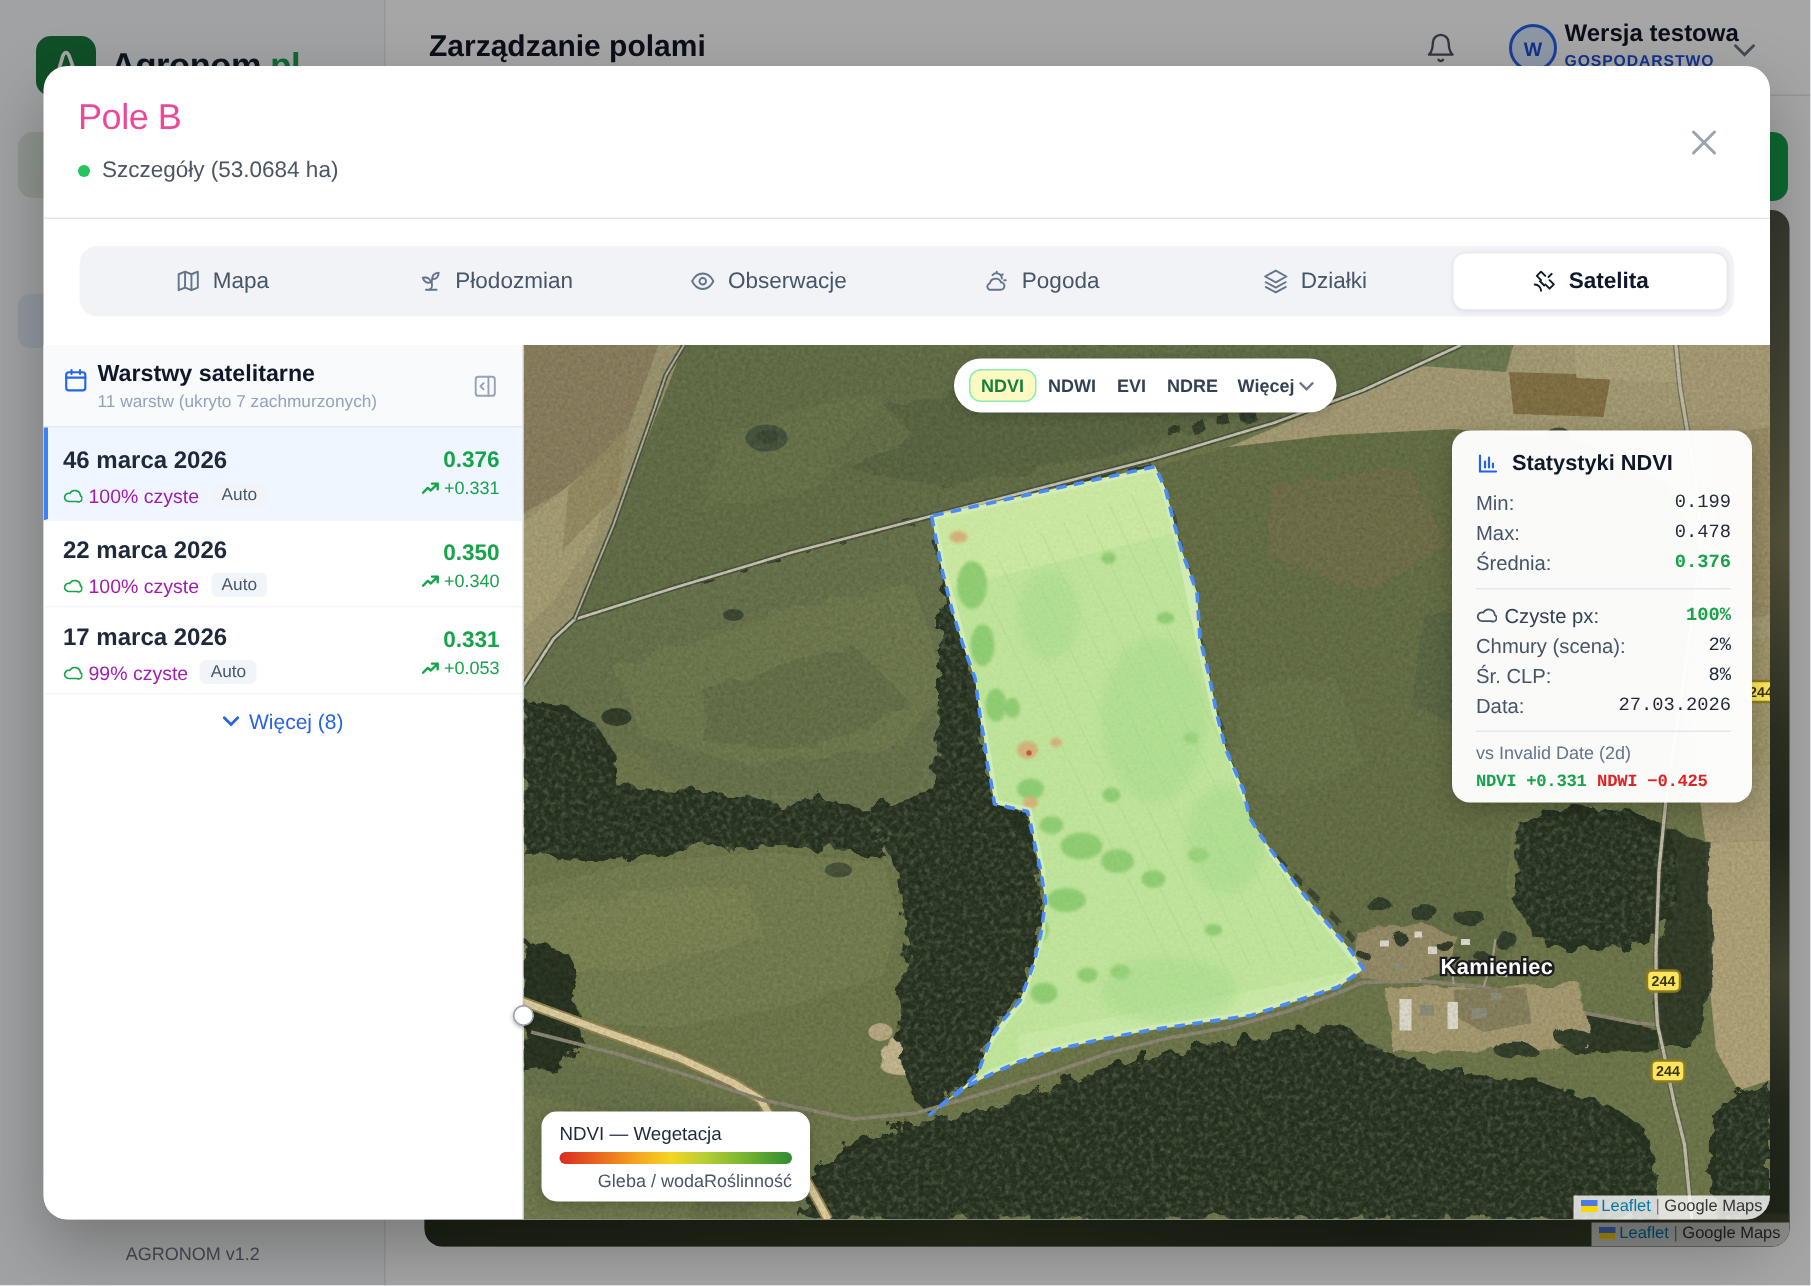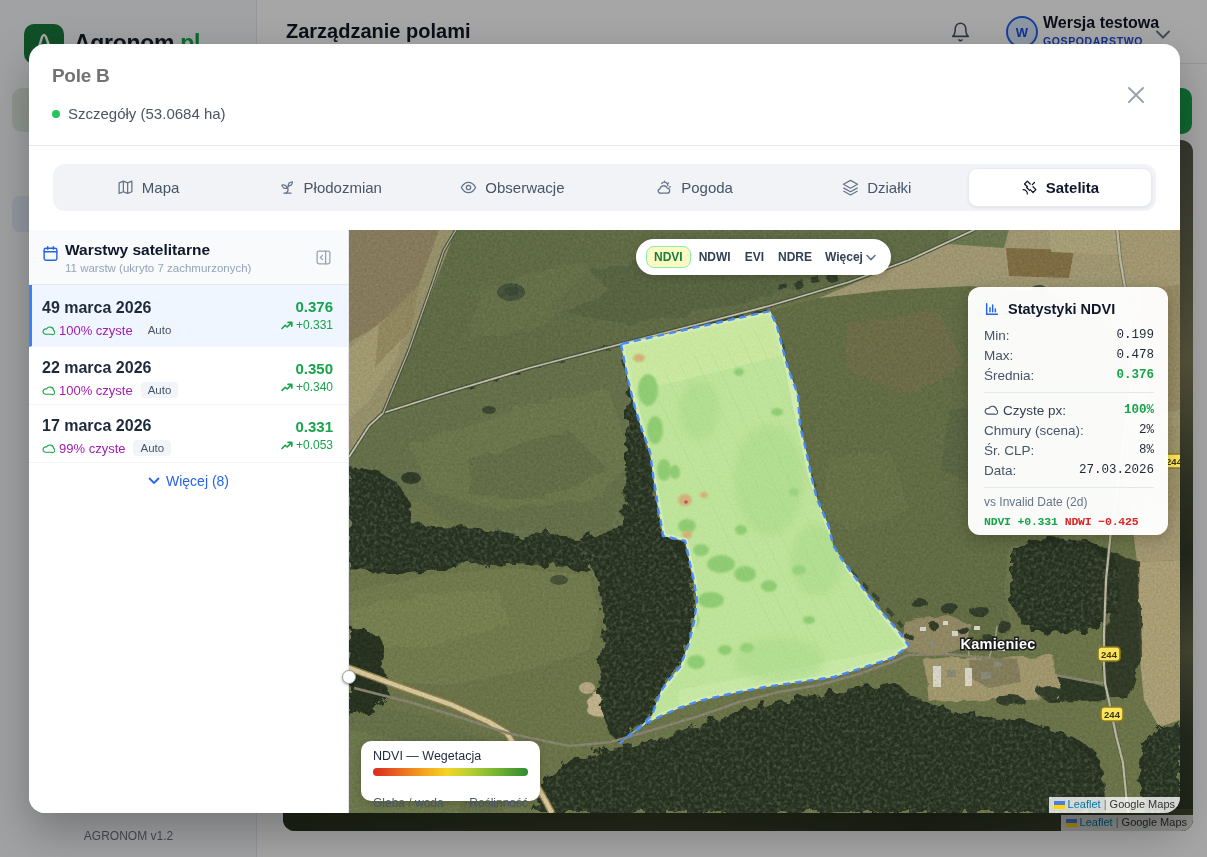--- a/index.html
+++ b/index.html
@@ -24,21 +24,21 @@
 .bgmap{position:absolute;left:283px;top:140px;width:910px;height:691px;border-radius:12px;overflow:hidden;background:linear-gradient(180deg,#55584a 0%,#6e6f52 18%,#8a8560 32%,#4a5138 50%,#39412e 60%,#6e7050 74%,#3a4430 86%,#2f3926 100%)}
 .bgmap .bot{position:absolute;left:0;right:0;bottom:0;height:22px;background:linear-gradient(90deg,#2c3522,#3a4229 40%,#2c3422 70%,#434b32)}
 .bgmap .attr2{position:absolute;right:0;bottom:0;height:16px;background:rgba(255,255,255,.8);font-size:11px;color:#333;padding:1px 6px 0 5px;white-space:nowrap}
 .attrflag{display:inline-block;width:11px;height:8px;vertical-align:-1px;margin-right:3px;background:linear-gradient(#4c7be1 50%,#ffd500 50%)}
 .attr2 a,.attr1 a{color:#0078a8;text-decoration:none}
 .attr2 .sep,.attr1 .sep{color:#777}
 .overlay{position:absolute;inset:0;background:rgba(0,0,0,.35)}
 
 .modal{position:absolute;left:29px;top:44px;width:1151px;height:769px;background:#fff;border-radius:16px;box-shadow:0 18px 45px rgba(0,0,0,.28);overflow:hidden}
 .mhead{position:absolute;left:0;top:0;right:0;height:102px;border-bottom:1px solid #e5e7eb}
-.mtitle{position:absolute;left:23px;top:21px;font-size:19px;font-weight:700;color:#737373;letter-spacing:-.3px}
+.mtitle{position:absolute;left:23px;top:21px;font-size:24px;font-weight:400;color:#ec4899;letter-spacing:-.3px}
 .msub{position:absolute;left:23px;top:61px;font-size:15px;color:#4b5563;display:flex;align-items:center}
 .mdot{width:8px;height:8px;border-radius:50%;background:#22c55e;margin-right:8px}
 .mclose{position:absolute;right:33px;top:40px;width:22px;height:22px}
 .tabs{position:absolute;left:24px;top:120px;width:1103px;height:47px;background:#f1f3f6;border-radius:12px;display:flex;padding:4px}
 .tab{flex:1;display:flex;align-items:center;justify-content:center;gap:8px;font-size:15px;font-weight:500;color:#475569;border-radius:9px}
 .tab svg{flex:0 0 auto}
 .tab.active{background:#fff;border:1px solid #e7eaee;box-shadow:0 1px 3px rgba(0,0,0,.08);font-weight:600;color:#0f172a}
 .content{position:absolute;left:0;top:186px;width:1151px;height:583px;display:flex;position:absolute}
 .lpanel{width:320px;height:583px;border-right:1px solid #e5e7eb;background:#fff;position:relative;flex:0 0 auto}
 .lphead{height:55px;background:#f8fafc;border-bottom:1px solid #e5e7eb;position:relative}
@@ -67,21 +67,21 @@
 .strow{display:flex;justify-content:space-between;align-items:center;height:20px}
 .strow .v{font-family:"Liberation Mono",monospace;font-size:12.5px;color:#1e293b}
 .strow .v.g{color:#16a34a;font-weight:700}
 .sthr{border:none;border-top:1px solid #e2e8f0;margin:7px 0}
 .stvs{font-size:12px;color:#64748b;margin:2px 0 6px}
 .stcmp{font-family:"Liberation Mono",monospace;font-size:11.5px;font-weight:700;white-space:nowrap;letter-spacing:-.2px}
 .stcmp .g{color:#16a34a}.stcmp .r{color:#dc2626}
 .legend{position:absolute;left:12px;top:511px;width:179px;height:60px;background:#fff;border-radius:10px;box-shadow:0 2px 10px rgba(0,0,0,.2);padding:8px 12px 0}
 .lgtitle{font-size:12.5px;font-weight:400;color:#1e293b}
 .lgbar{margin-top:5px;height:8px;border-radius:4px;background:linear-gradient(90deg,#d92b21,#ea6b1e 18%,#f4a51c 33%,#f5d524 48%,#b8cf33 62%,#7cb82f 78%,#2e8b32)}
-.lglabels{display:flex;justify-content:space-between;font-size:12px;color:#475569;margin-top:20px}
+.lglabels{display:flex;justify-content:flex-end;font-size:12px;color:#475569;margin-top:4px}
 .attr1{position:absolute;right:0;bottom:0;height:16px;background:rgba(255,255,255,.8);font-size:11px;color:#333;padding:1px 5px 0 5px;white-space:nowrap}
 </style>
 </head>
 <body>
 <div class="page">
   <div class="sidebar">
     <div style="position:absolute;left:12px;top:88px;width:236px;height:44px;border-radius:10px;background:#dde6de"></div>
     <div style="position:absolute;left:12px;top:196px;width:236px;height:36px;border-radius:8px;background:rgba(59,130,246,.10)"></div>
     <div class="agver">AGRONOM v1.2</div>
   </div>
@@ -160,21 +160,21 @@
               <path d="M3 9.5 H21 M8 2.5 V6 M16 2.5 V6"></path>
             </svg></div>
         <div class="lptitle">Warstwy satelitarne</div>
         <div class="lpsub">11 warstw (ukryto 7 zachmurzonych)</div>
         <div class="collapse"><svg width="17" height="17" viewBox="0 0 24 24" fill="none" stroke="#94a3b8" stroke-width="1.8" stroke-linecap="round" stroke-linejoin="round">
               <rect x="3" y="3" width="18" height="18" rx="2.5"></rect>
               <path d="M15 3 V21 M10.5 9 L7.5 12 L10.5 15"></path>
             </svg></div>
       </div>
       <div class="row sel">
-        <div class="rdate">49 marca 2026</div>
+        <div class="rdate">46 marca 2026</div>
         <div class="rline2">
             <span class="rclean"><svg width="13" height="13" viewBox="0 0 24 24" fill="none" stroke="#16a34a" stroke-width="2">
                 <path d="M17.5 19 H7 A5 5 0 1 1 8.4 9.2 A7 7 0 0 1 21.5 12 A3.5 3.5 0 0 1 17.5 19 Z"></path>
               </svg>100% czyste</span>
             <span class="rauto">Auto</span>
           </div>
         <div class="rval">0.376</div>
         <div class="rtrend"><svg width="12" height="9" viewBox="0 0 12 9" fill="none" stroke="#16a34a" stroke-width="1.6" stroke-linecap="round" stroke-linejoin="round">
               <path d="M1 7.5 L4.2 4.3 L6.2 6 L10.8 1.4 M7 1.4 H10.8 V5.2"></path>
             </svg>+0.331</div>

